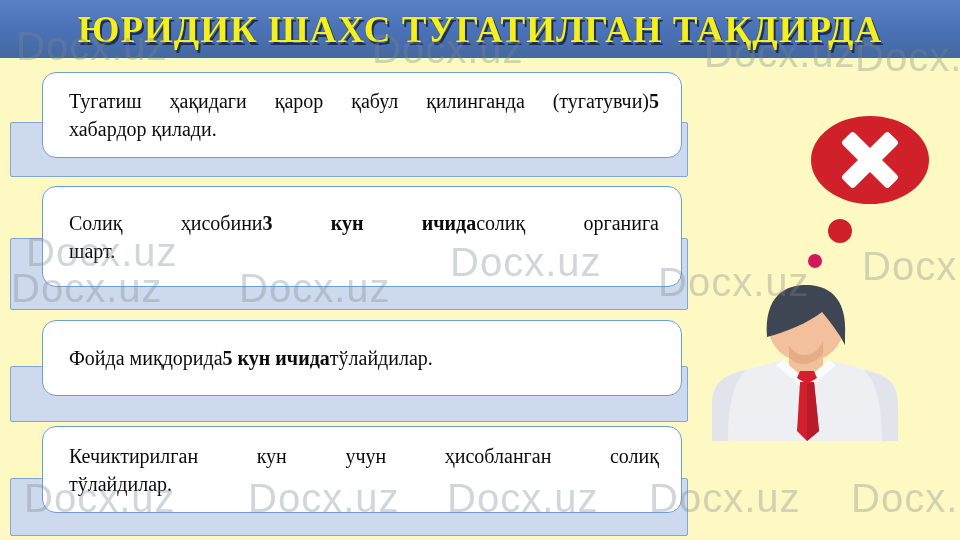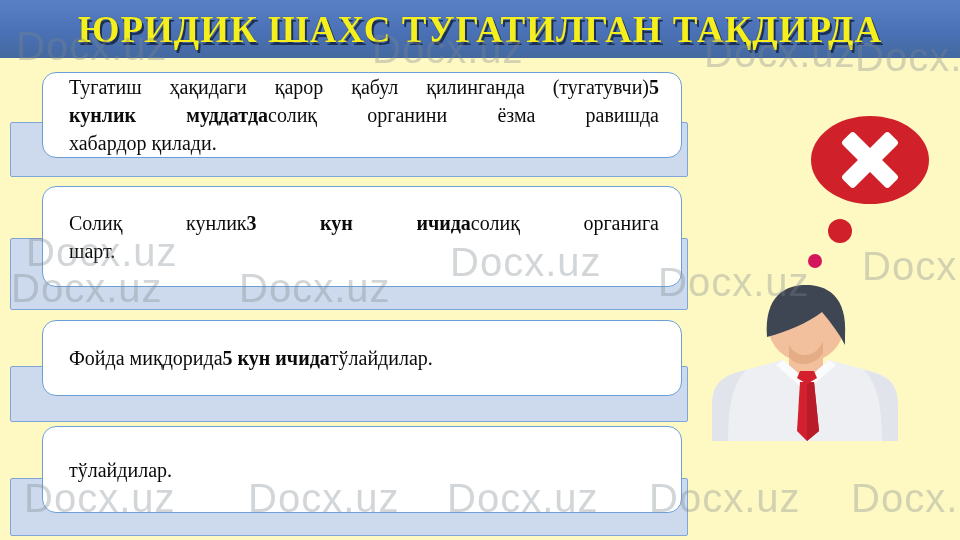--- a/index.html
+++ b/index.html
@@ -59,49 +59,49 @@
 
   <div class="header">
     <div class="title">ЮРИДИК ШАХС ТУГАТИЛГАН ТАҚДИРДА</div>
   </div>
 
   <div>
     <div class="back back1"></div>
     <div class="card card1">
       <div class="bodytext">
           <div class="jline"><span>Тугатиш ҳақидаги қарор қабул қилинганда (тугатувчи)</span><b>5</b></div>
-          <div class="jline"><b>кунлик муддатда</b><span>солиқ  органини ёзма равишда</span></div>
           <div><span>хабардор қилади.</span></div>
         </div>
     </div>
   </div>
 
   <div>
     <div class="back back2"></div>
     <div class="card card2">
       <div class="bodytext">
-          <div class="jline"><span>Солиқ кунлик</span><b>3 кун ичида</b><span>солиқ органига</span></div>
+          <div class="jline"><span>Солиқ ҳисобини</span><b>3 кун ичида</b><span>солиқ органига</span></div>
           <div><span>шарт.</span></div>
         </div>
     </div>
   </div>
 
   <div>
     <div class="back back3"></div>
     <div class="card card3">
       <div class="bodytext">
           <div><span>Фойда миқдорида</span><b>5 кун ичида</b><span>тўлайдилар.</span></div>
         </div>
     </div>
   </div>
 
   <div>
     <div class="back back4"></div>
     <div class="card card4">
       <div class="bodytext">
+          <div class="jline"><span>Кечиктирилган кун учун ҳисобланган солиқ</span></div>
           <div><span>тўлайдилар.</span></div>
         </div>
     </div>
   </div>
 
   <svg class="illu" style="left:780px;top:108px;" width="160" height="170" viewBox="0 0 160 170">
     <ellipse class="bubble-ellipse" cx="90" cy="52" rx="59" ry="44"></ellipse>
     <g transform="translate(90,52)">
       <rect class="bubble-x" x="-33" y="-8.5" width="66" height="17" rx="3.5" transform="rotate(45)"></rect>
       <rect class="bubble-x" x="-33" y="-8.5" width="66" height="17" rx="3.5" transform="rotate(-45)"></rect>

